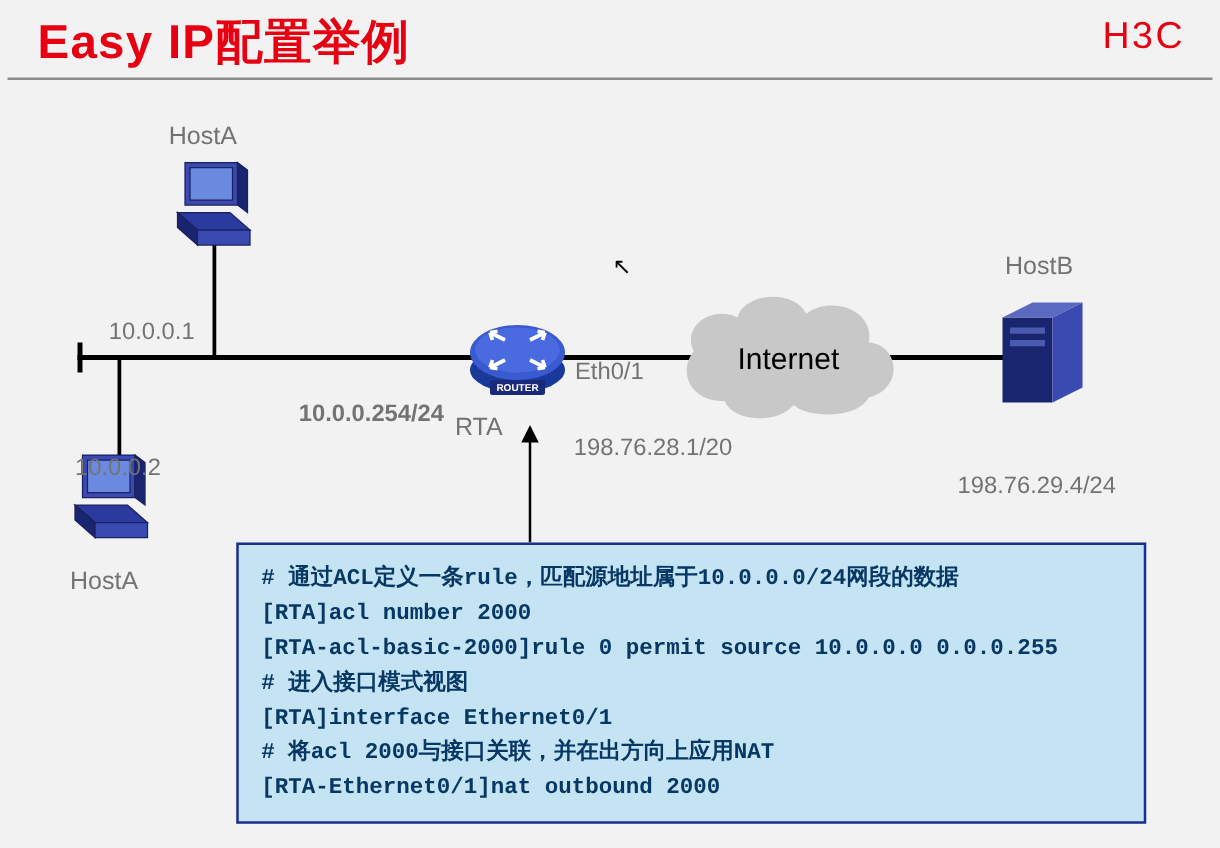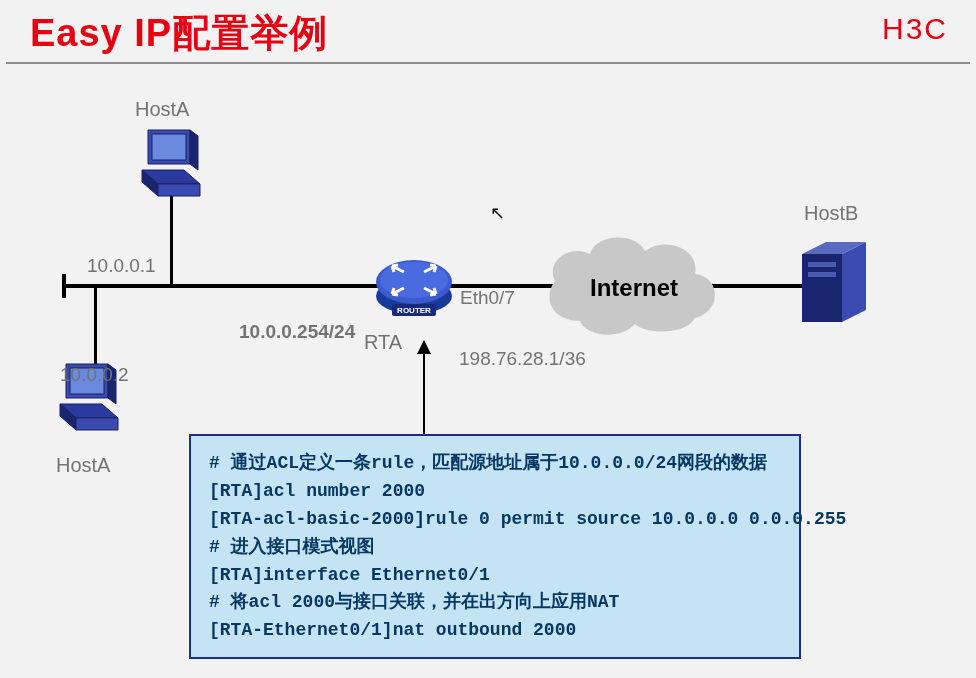--- a/index.html
+++ b/index.html
@@ -47,29 +47,29 @@
   .label {
     position: absolute;
     font-size: 20px;
     color: #737373;
     white-space: nowrap;
   }
   .label.sm { font-size: 19px; margin-top: 28px; }
   .internet-text {
     position: absolute;
     font-size: 24px;
-    font-weight: bold;
+    font-weight: normal;
     color: #000;
     text-align: right;
   }
   .config-box {
     position: absolute;
     left: 189px;
     top: 372px;
-    width: 612px;
+    width: 728px;
     height: 225px;
     background: #c4e3f3;
     border: 2px solid #1a2f8f;
     padding: 14px 18px;
     font-family: "Courier New", monospace;
     font-size: 18px;
     font-weight: bold;
     color: #073763;
     line-height: 1.55;
     white-space: pre;
@@ -146,36 +146,37 @@
     <rect x="18" y="52" width="44" height="12" rx="2" fill="#1a2a7a"></rect>
     <text x="40" y="61" text-anchor="middle" fill="#fff" font-size="8" font-weight="bold" font-family="Arial">ROUTER</text>
     <g stroke="#fff" stroke-width="3" fill="#fff">
       <path d="M30,20 L18,14 M18,14 L24,13 M18,14 L20,20"></path>
       <path d="M50,20 L62,14 M62,14 L56,13 M62,14 L60,20"></path>
       <path d="M30,36 L18,42 M18,42 L24,43 M18,42 L20,36"></path>
       <path d="M50,36 L62,42 M62,42 L56,43 M62,42 L60,36"></path>
     </g>
   </svg>
   <div class="label" style="left:364px; top:269px;">RTA</div>
-  <div class="label sm" style="left:460px; top:197px;">Eth0/7</div>
-  <div class="label sm" style="left:459px; top:258px;">198.76.28.1/36</div>
+  <div class="label sm" style="left:460px; top:197px;">Eth0/1</div>
+  <div class="label sm" style="left:459px; top:258px;">198.76.28.1/20</div>
 
   <svg style="position:absolute; left:535px; top:164px; width:190px; height:120px;" viewBox="0 0 190 120">
     <path d="M45,95 C15,95 8,70 20,55 C10,35 35,18 55,28 C60,8 100,5 110,25 C130,10 165,22 160,48 C185,50 188,85 160,92 C150,110 110,108 100,98 C85,115 50,110 45,95 Z" fill="#c8c8c8"></path>
   </svg>
   <div class="internet-text" style="left:590px; top:212px;">Internet</div>
 
   <svg style="position:absolute; left:792px; top:172px; width:80px; height:100px;" viewBox="0 0 80 100">
     <polygon points="10,20 50,20 50,88 10,88" fill="#1a2570"></polygon>
     <polygon points="50,20 74,8 74,76 50,88" fill="#3a4ab0"></polygon>
     <polygon points="10,20 50,20 74,8 34,8" fill="#5a6ac0"></polygon>
     <rect x="16" y="28" width="28" height="5" fill="#4a5ab0"></rect>
     <rect x="16" y="38" width="28" height="5" fill="#4a5ab0"></rect>
   </svg>
   <div class="label" style="left:804px; top:140px;">HostB</div>
+  <div class="label sm" style="left:766px; top:288px;">198.76.29.4/24</div>
 
   <div class="arrow-line" style="left:423px; top:290px; height:82px;"></div>
   <div class="arrow-head" style="left:417px; top:278px;"></div>
 
   <div class="cursor">↖</div>
 
   <div class="config-box"><span># 通过ACL定义一条rule，匹配源地址属于10.0.0.0/24网段的数据</span>
 <span>[RTA]acl number 2000</span>
 <span>[RTA-acl-basic-2000]rule 0 permit source 10.0.0.0 0.0.0.255</span>
 <span># 进入接口模式视图</span>

